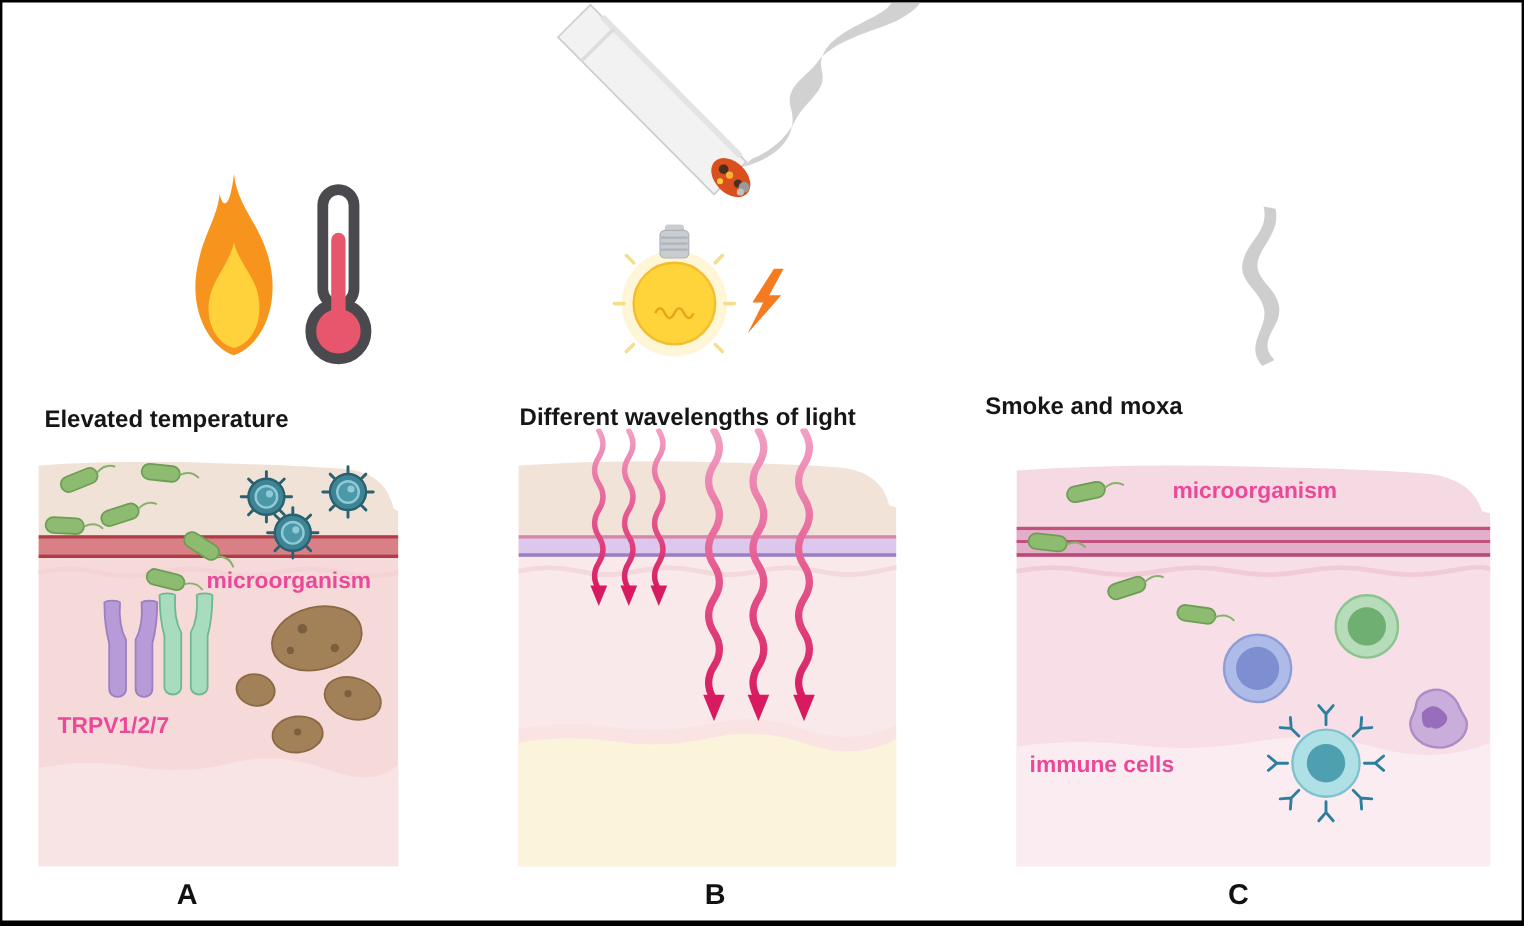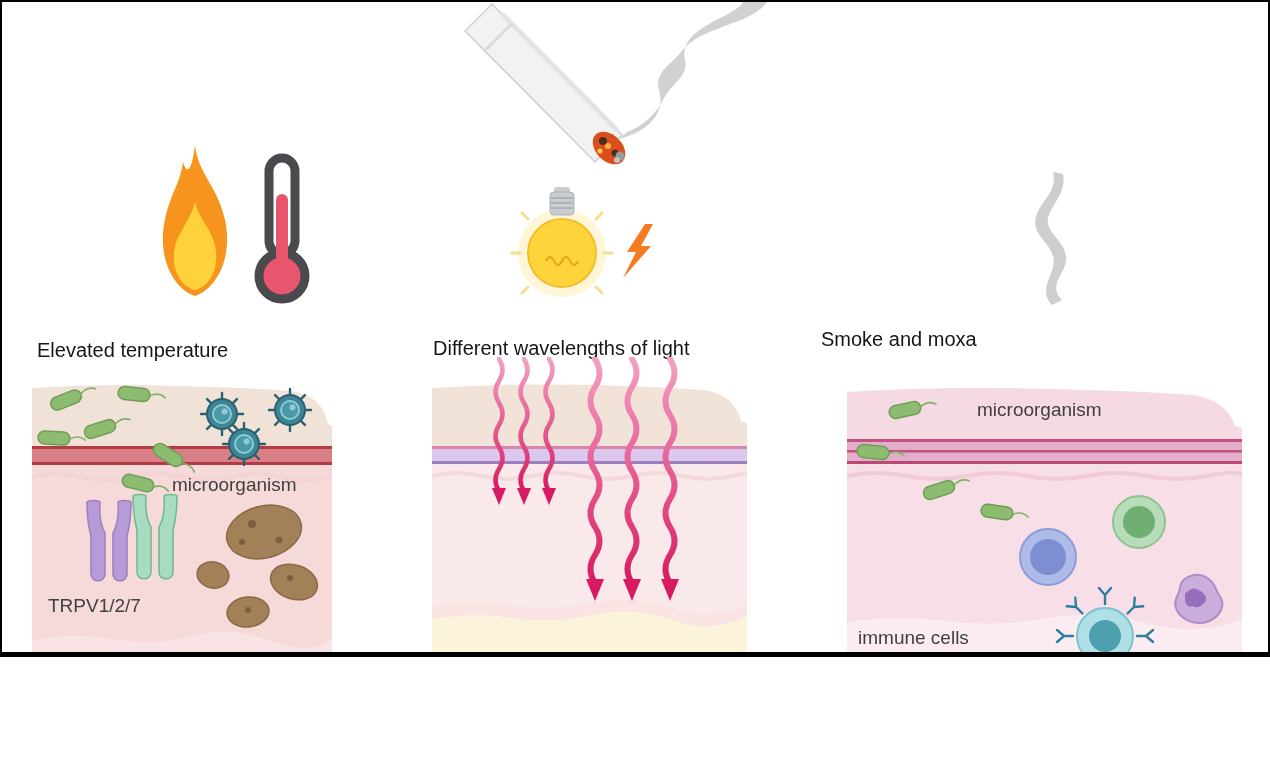--- a/index.html
+++ b/index.html
@@ -1,22 +1,22 @@
 <!DOCTYPE html>
 <html><head>
 <meta charset="utf-8">
 <style>
   html,body{margin:0;padding:0;background:#ffffff;font-family:"Liberation Sans",sans-serif;}
   #figure{
-    position:relative;width:1270px;height:657px;background:#ffffff;
-    border:2px solid #000;border-bottom-width:5px;box-sizing:border-box;overflow:hidden;
+    position:relative;width:1270px;height:772px;background:#ffffff;
+    border:2px solid #000;border-bottom-width:5px;box-sizing:border-box;overflow:hidden;font-weight:bold;
   }
   .abs{position:absolute;}
   .caption{position:absolute;font-size:20px;color:#161616;white-space:nowrap;}
-  .skin-label{position:absolute;font-size:19px;color:#404040;white-space:nowrap;}
+  .skin-label{position:absolute;font-size:19px;color:#ec4899;white-space:nowrap;}
   .panel-letter{position:absolute;top:730px;font-size:24px;color:#111;transform:translateX(-50%);}
 </style>
 </head>
 <body>
 
 <div id="figure">
 
   <div>
 
     <svg class="abs" style="left:148px;top:138px" width="90" height="165" viewBox="0 0 90 165">

